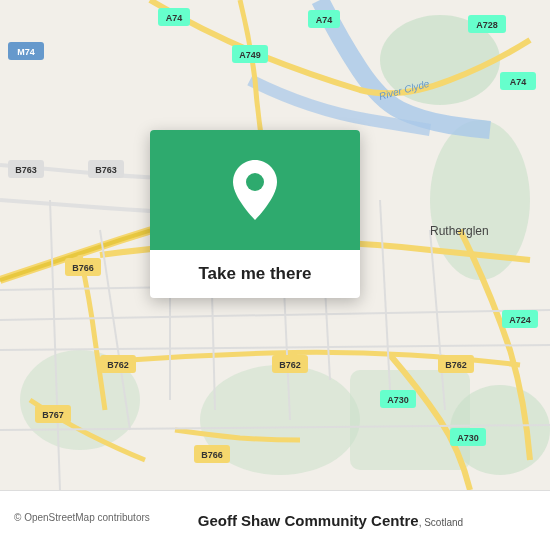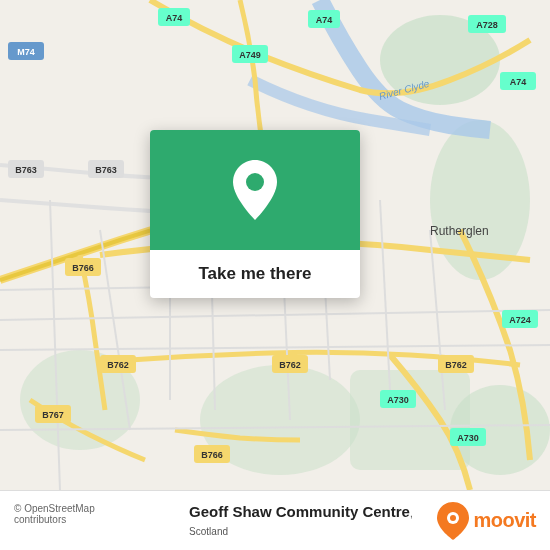--- a/index.html
+++ b/index.html
@@ -250,21 +250,13 @@
   </div>
 </div>
 
 <div id="bottom-bar">
   <div class="bottom-left">
     <span class="attribution">© OpenStreetMap contributors</span>
     <div>
       <span class="place-name">Geoff Shaw Community Centre</span><span class="place-region">, <span>Scotland</span></span>
     </div>
   </div>
-  <div class="moovit-logo">
-    <svg class="moovit-pin" viewBox="0 0 32 38" xmlns="http://www.w3.org/2000/svg">
-      <path d="M16 0 C7 0 0 7 0 16 C0 27 16 38 16 38 C16 38 32 27 32 16 C32 7 25 0 16 0 Z" fill="#f47921"></path>
-      <circle cx="16" cy="16" r="6" fill="white"></circle>
-      <circle cx="16" cy="16" r="3" fill="#f47921"></circle>
-    </svg>
-    <span class="moovit-text">moovit</span>
-  </div>
 </div>
 
 </body></html>

